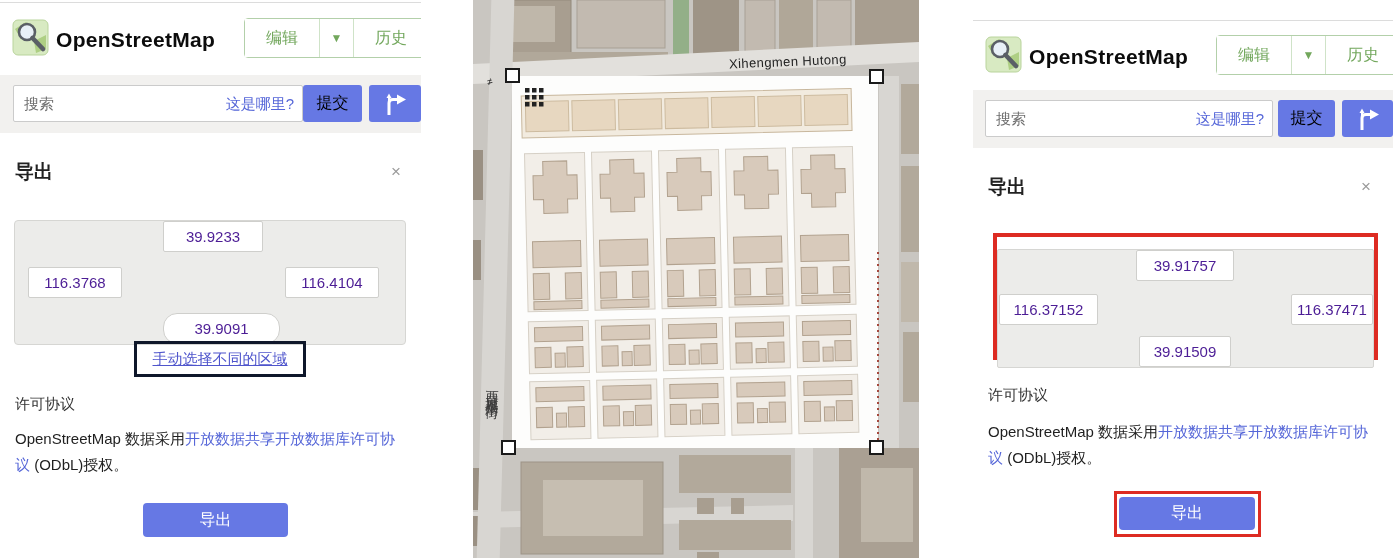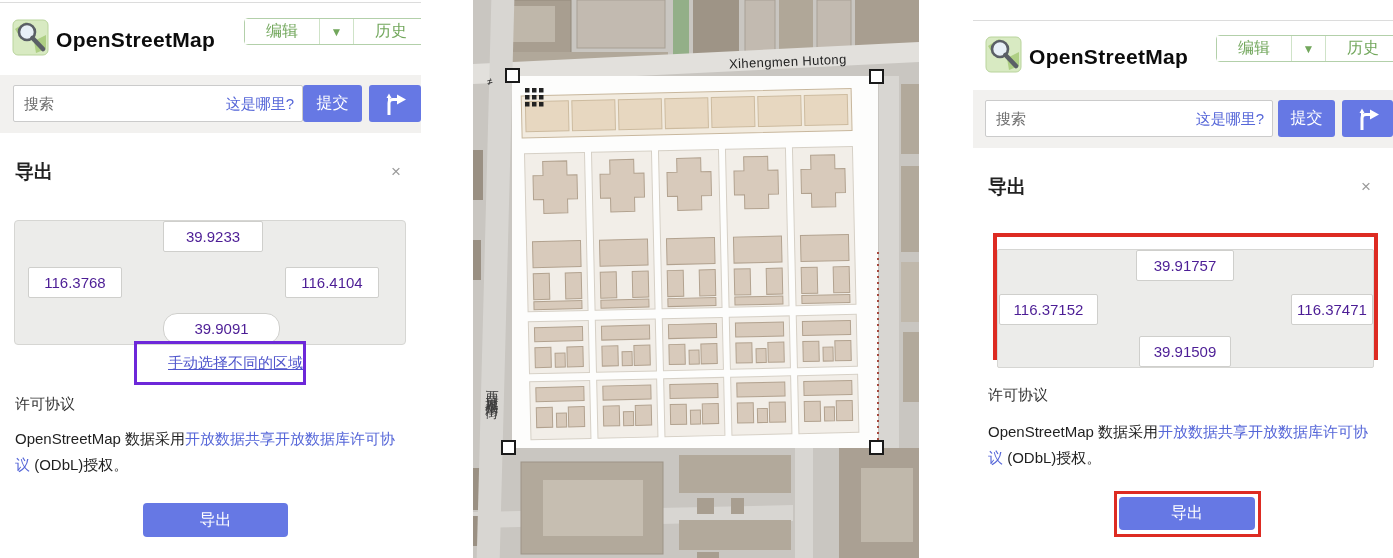--- a/index.html
+++ b/index.html
@@ -14,21 +14,21 @@
   #paneL .topline{top:2px;}
   #paneR .topline{top:20px;}
 
   
   .logo{position:absolute;width:37px;height:37px;}
   #paneL .logo{left:12px;top:19px;}
   #paneR .logo{left:12px;top:36px;}
   .brand{position:absolute;font-size:21px;font-weight:bold;color:#0c0c0c;letter-spacing:.3px;cursor:pointer;}
   #paneL .brand{left:56px;top:28px;}
   #paneR .brand{left:56px;top:45px;}
-  .navgrp{position:absolute;display:flex;height:27px;border:1px solid #b3d0aa;border-radius:4px;background:#fff;box-sizing:border-box;}
+  .navgrp{position:absolute;display:flex;height:40px;border:1px solid #b3d0aa;border-radius:4px;background:#fff;box-sizing:border-box;}
   #paneL .navgrp{left:244px;top:18px;}
   #paneR .navgrp{left:243px;top:35px;}
   .navbtn{display:flex;align-items:center;justify-content:center;color:#72a75c;font-size:16px;
           padding:0 21px;border-right:1px solid #cfe3c8;cursor:pointer;white-space:nowrap;background:#fff;}
   .navcaret{display:flex;align-items:center;justify-content:center;color:#72a75c;font-size:12px;
             width:33px;border-right:1px solid #cfe3c8;cursor:pointer;background:#fff;}
   .navbtn:last-child{border-right:none;}
 
   
   .searchrow{position:absolute;left:0;right:0;height:58px;background:#f2f1ef;}
@@ -36,21 +36,21 @@
   #paneR .searchrow{top:90px;}
   .searchbox{position:absolute;top:10px;height:37px;}
   #paneL .searchbox{left:13px;width:290px;}
   #paneR .searchbox{left:12px;width:288px;}
   .searchbox input{width:100%;height:100%;box-sizing:border-box;border:1px solid #cbcbcb;border-radius:2px;
                    padding:0 92px 0 10px;font-size:15px;color:#333;background:#fff;outline:none;
                    font-family:"Liberation Sans","DejaVu Sans",sans-serif;}
   .searchbox input::placeholder{color:#6f6f6f;opacity:1;}
   .where{position:absolute;right:9px;top:50%;transform:translateY(-50%);color:#5566d8;font-size:15px;
          text-decoration:none;cursor:pointer;white-space:nowrap;}
-  .bluebtn{position:absolute;top:10px;height:37px;background:#6678e4;color:#ffffff;border:none;border-radius:3px;
+  .bluebtn{position:absolute;top:10px;height:37px;background:#6678e4;color:#000000;border:none;border-radius:3px;
            font-size:16px;display:flex;align-items:center;justify-content:center;cursor:pointer;
            font-family:"Liberation Sans","DejaVu Sans",sans-serif;}
   #paneL .submit{left:303px;width:59px;}
   #paneR .submit{left:305px;width:57px;}
   #paneL .dirbtn{left:369px;width:52px;}
   #paneR .dirbtn{left:369px;width:51px;}
 
   
   .extitle{position:absolute;left:15px;font-size:19px;font-weight:bold;color:#222;}
   #paneL .extitle{top:159px;}
@@ -69,22 +69,22 @@
           font-family:"Liberation Sans","DejaVu Sans",sans-serif;}
   #paneL .c-n{left:148px;top:0;width:100px;}
   #paneL .c-s{left:148px;bottom:0;width:117px;border-radius:14px;}
   #paneL .c-w{left:13px;top:46px;width:94px;}
   #paneL .c-e{right:26px;top:46px;width:94px;}
   #paneR .c-n{left:138px;top:0;width:98px;}
   #paneR .c-s{left:141px;bottom:0;width:92px;}
   #paneR .c-w{left:1px;top:44px;width:99px;}
   #paneR .c-e{right:0;top:44px;width:82px;}
 
-  .linkbox{position:absolute;left:134px;top:341px;width:172px;height:44px;border:3px solid #6d28d9;
-           box-sizing:border-box;display:flex;align-items:center;justify-content:flex-end;}
+  .linkbox{position:absolute;left:134px;top:341px;width:172px;height:36px;border:3px solid #0f172a;
+           box-sizing:border-box;display:flex;align-items:center;justify-content:center;}
   .sel-link{color:#4f55cc;font-size:15px;text-decoration:underline;cursor:pointer;white-space:nowrap;}
 
   .lic-h{position:absolute;left:15px;font-size:15px;color:#333;}
   #paneL .lic-h{top:395px;}
   #paneR .lic-h{top:386px;}
   .lic-p{position:absolute;left:15px;width:392px;font-size:15px;line-height:26px;color:#1f1f1f;}
   #paneL .lic-p{top:426px;}
   #paneR .lic-p{top:419px;}
   .lic-p a{color:#5566d8;text-decoration:none;cursor:pointer;}
 

